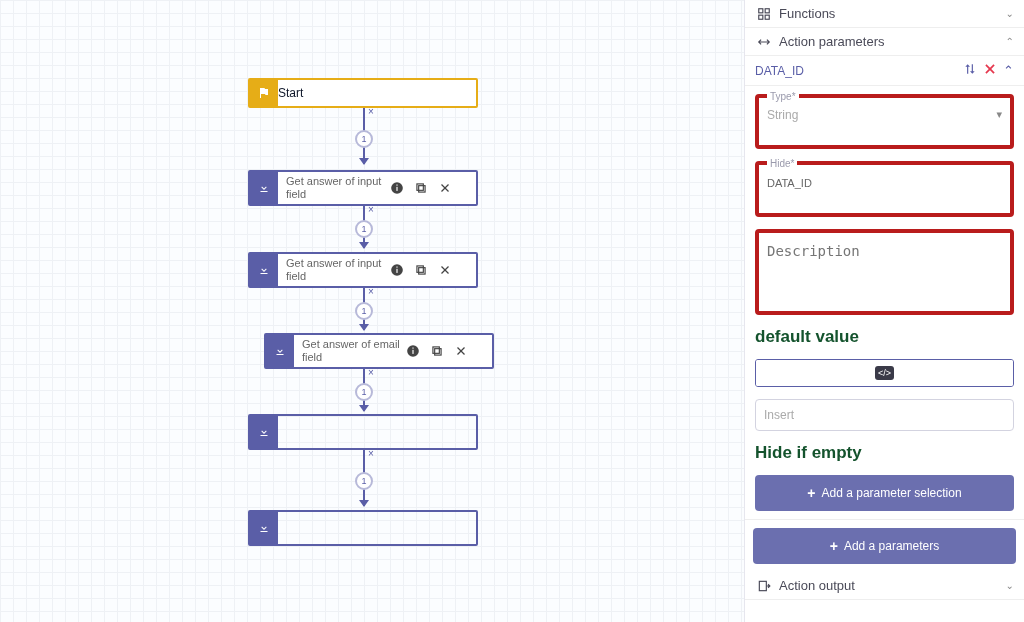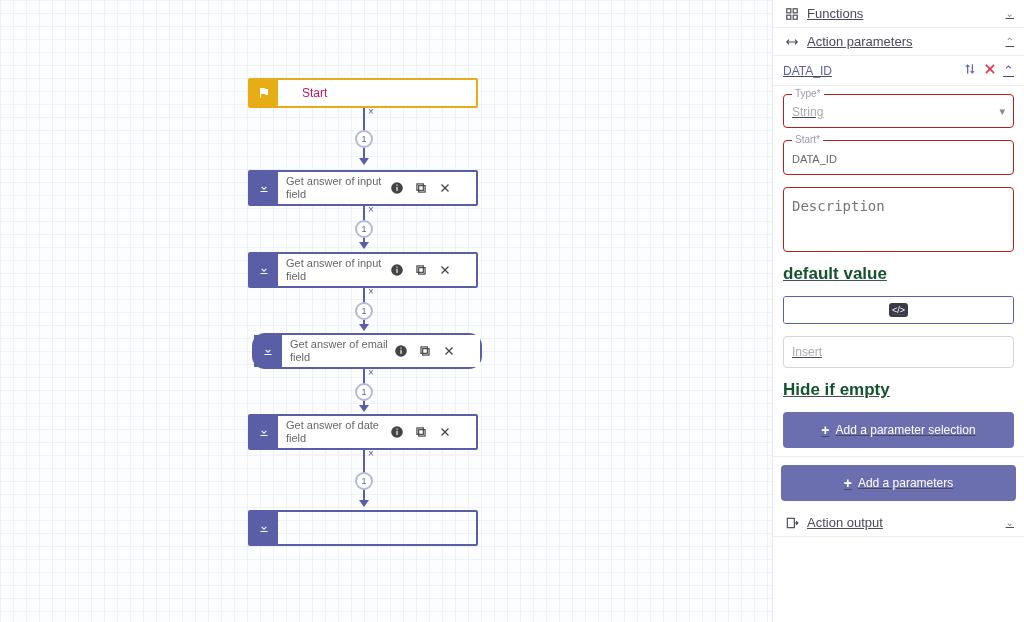--- a/index.html
+++ b/index.html
@@ -21,21 +21,21 @@
 
   .node {
     position: absolute;
     width: 230px;
     display: flex;
     align-items: stretch;
     border-radius: 2px;
   }
   .node-start { border: 2px solid #e6ad17; height: 30px; }
   .node-start .node-icon { background: #e6ad17; width: 28px; display:flex; align-items:center; justify-content:center; color:#fff; }
-  .node-start .node-body { background:#fff; flex:1; display:flex; align-items:center; padding:0 24px; color:#be185d; font-size:12px;text-align:right; }
+  .node-start .node-body { background:#fff; flex:1; display:flex; align-items:center; padding:0 0; color:#0f172a; font-size:12px;text-align:right; }
 
   .node-action { border: 2px solid #5a5ea7; height: 36px; }
   .node-action .node-icon { background:#5a5ea7; width:28px; display:flex; align-items:center; justify-content:center; color:#fff; }
   .node-action .node-body { background:#fff; flex:1; display:flex; align-items:center; justify-content:space-between; padding:0 22px 0 8px; }
   .node-action .node-label { color:#666; font-size:11px; line-height:1.15; max-width:105px; }
   .node-action .node-ctrls { display:flex; gap:6px; align-items:center; color:#444; }
   .node-ctrl { width:18px; height:18px; display:flex; align-items:center; justify-content:center; cursor:pointer; }
 
   .connector {
     position: absolute;
@@ -64,31 +64,30 @@
   .conn-x {
     position:absolute;
     color:#5a5ea7;
     font-size:10px;
     left:5px; top:-2px;
     cursor:pointer;
   }
 
   
   .sidebar {
-    width: 252px;
+    width: 280px;
     background:#fff;
     border-left: 1px solid #e6e6ee;
     box-shadow: -4px 0 10px rgba(0,0,0,0.04);
     height:622px;
     display:flex;
     flex-direction:column;
     font-size:13px;
     color:#4a4a58;
     overflow:hidden;
-    text-decoration:underline;
   }
   .panel-header {
     display:flex; align-items:center;
     padding:6px 10px;
     border-bottom:1px solid #eee;
     gap:6px;
     cursor:pointer;
   }
   .panel-header .hdr-icon { width:18px; display:flex; justify-content:center; }
   .panel-header .spacer { flex:1; }
@@ -101,23 +100,23 @@
     gap:6px;
   }
   .param-name { color:#5a5ea7; font-size:12px; flex:1; }
   .param-ctrl { color:#5a5ea7; cursor:pointer; }
   .param-ctrl.del { color:#e5384e; }
 
   .param-body { padding:8px 10px; display:flex; flex-direction:column; gap:12px; border-bottom:1px solid #eee; }
 
   .fld {
     position:relative;
-    border:1px solid #b91c1c;
+    border:4px solid #b91c1c;
     border-radius:4px;
-    padding:10px 8px 8px;
+    padding:10px 8px 23px;
   }
   .fld .float-label {
     position:absolute; top:-7px; left:8px;
     background:#fff; padding:0 3px;
     font-size:10px; color:#9a9aac;
   }
   .fld select, .fld input, .fld textarea {
     border:none; outline:none; width:100%;
     font-size:14px; color:#a16207; background:transparent;
     resize:none;
@@ -237,21 +236,21 @@
           </div>
       </div>
     </div>
   </div>
 
   <div class="connector" style="left:363px; top:288px; height:42px;">
     <div class="conn-x">×</div>
     <div class="badge" style="top:14px;">1</div>
   </div>
 
-  <div class="node node-action" style="left:252px; top:333px;border-radius:13px;">
+  <div class="node node-action" style="left:264px; top:333px;">
     <div class="node-icon">
       <svg width="12" height="12" viewBox="0 0 24 24" fill="currentColor">
           <path d="M12 3v10l4-4 1.4 1.4L12 16l-5.4-5.6L8 9l4 4V3h0zM5 18h14v2H5z"></path>
         </svg>
     </div>
     <div class="node-body">
       <div class="node-label">Get answer of email field</div>
       <div class="node-ctrls">
         <div class="node-ctrl">
             <svg width="14" height="14" viewBox="0 0 24 24" fill="#444">
@@ -279,44 +278,20 @@
   <div class="connector" style="left:363px; top:369px; height:42px;">
     <div class="conn-x">×</div>
     <div class="badge" style="top:14px;">1</div>
   </div>
 
   <div class="node node-action" style="left:248px; top:414px;">
     <div class="node-icon">
       <svg width="12" height="12" viewBox="0 0 24 24" fill="currentColor">
           <path d="M12 3v10l4-4 1.4 1.4L12 16l-5.4-5.6L8 9l4 4V3h0zM5 18h14v2H5z"></path>
         </svg>
-    </div>
-    <div class="node-body">
-      <div class="node-label">Get answer of date field</div>
-      <div class="node-ctrls">
-        <div class="node-ctrl">
-            <svg width="14" height="14" viewBox="0 0 24 24" fill="#444">
-              <circle cx="12" cy="12" r="10" fill="#444"></circle>
-              <rect x="11" y="10" width="2" height="7" fill="#fff"></rect>
-              <rect x="11" y="6" width="2" height="2" fill="#fff"></rect>
-            </svg>
-          </div>
-        <div class="node-ctrl">
-            <svg width="14" height="14" viewBox="0 0 24 24" fill="none" stroke="#444" stroke-width="2">
-              <rect x="8" y="8" width="11" height="11"></rect>
-              <rect x="5" y="5" width="11" height="11"></rect>
-            </svg>
-          </div>
-        <div class="node-ctrl">
-            <svg width="12" height="12" viewBox="0 0 24 24" stroke="#444" stroke-width="2.5">
-              <line x1="5" y1="5" x2="19" y2="19"></line>
-              <line x1="19" y1="5" x2="5" y2="19"></line>
-            </svg>
-          </div>
-      </div>
     </div>
   </div>
 
   <div class="connector" style="left:363px; top:450px; height:56px;">
     <div class="conn-x">×</div>
     <div class="badge" style="top:22px;">1</div>
   </div>
 
   <div class="node node-action" style="left:248px; top:510px;">
     <div class="node-icon">
@@ -372,21 +347,21 @@
   </div>
 
   <div class="param-body">
 
     <div class="fld select">
       <span class="float-label">Type*</span>
       <div style="font-size:12px;color:#aaa;">String</div>
     </div>
 
     <div class="fld">
-      <span class="float-label">Start*</span>
+      <span class="float-label">Hide*</span>
       <input type="text" style="font-size: 11px; color: rgb(102, 102, 102);" value="DATA_ID">
     </div>
 
     <div class="fld">
       <textarea placeholder="Description" style=""></textarea>
     </div>
 
     <div class="section-label">default value</div>
 
     <div class="toggle-row">

